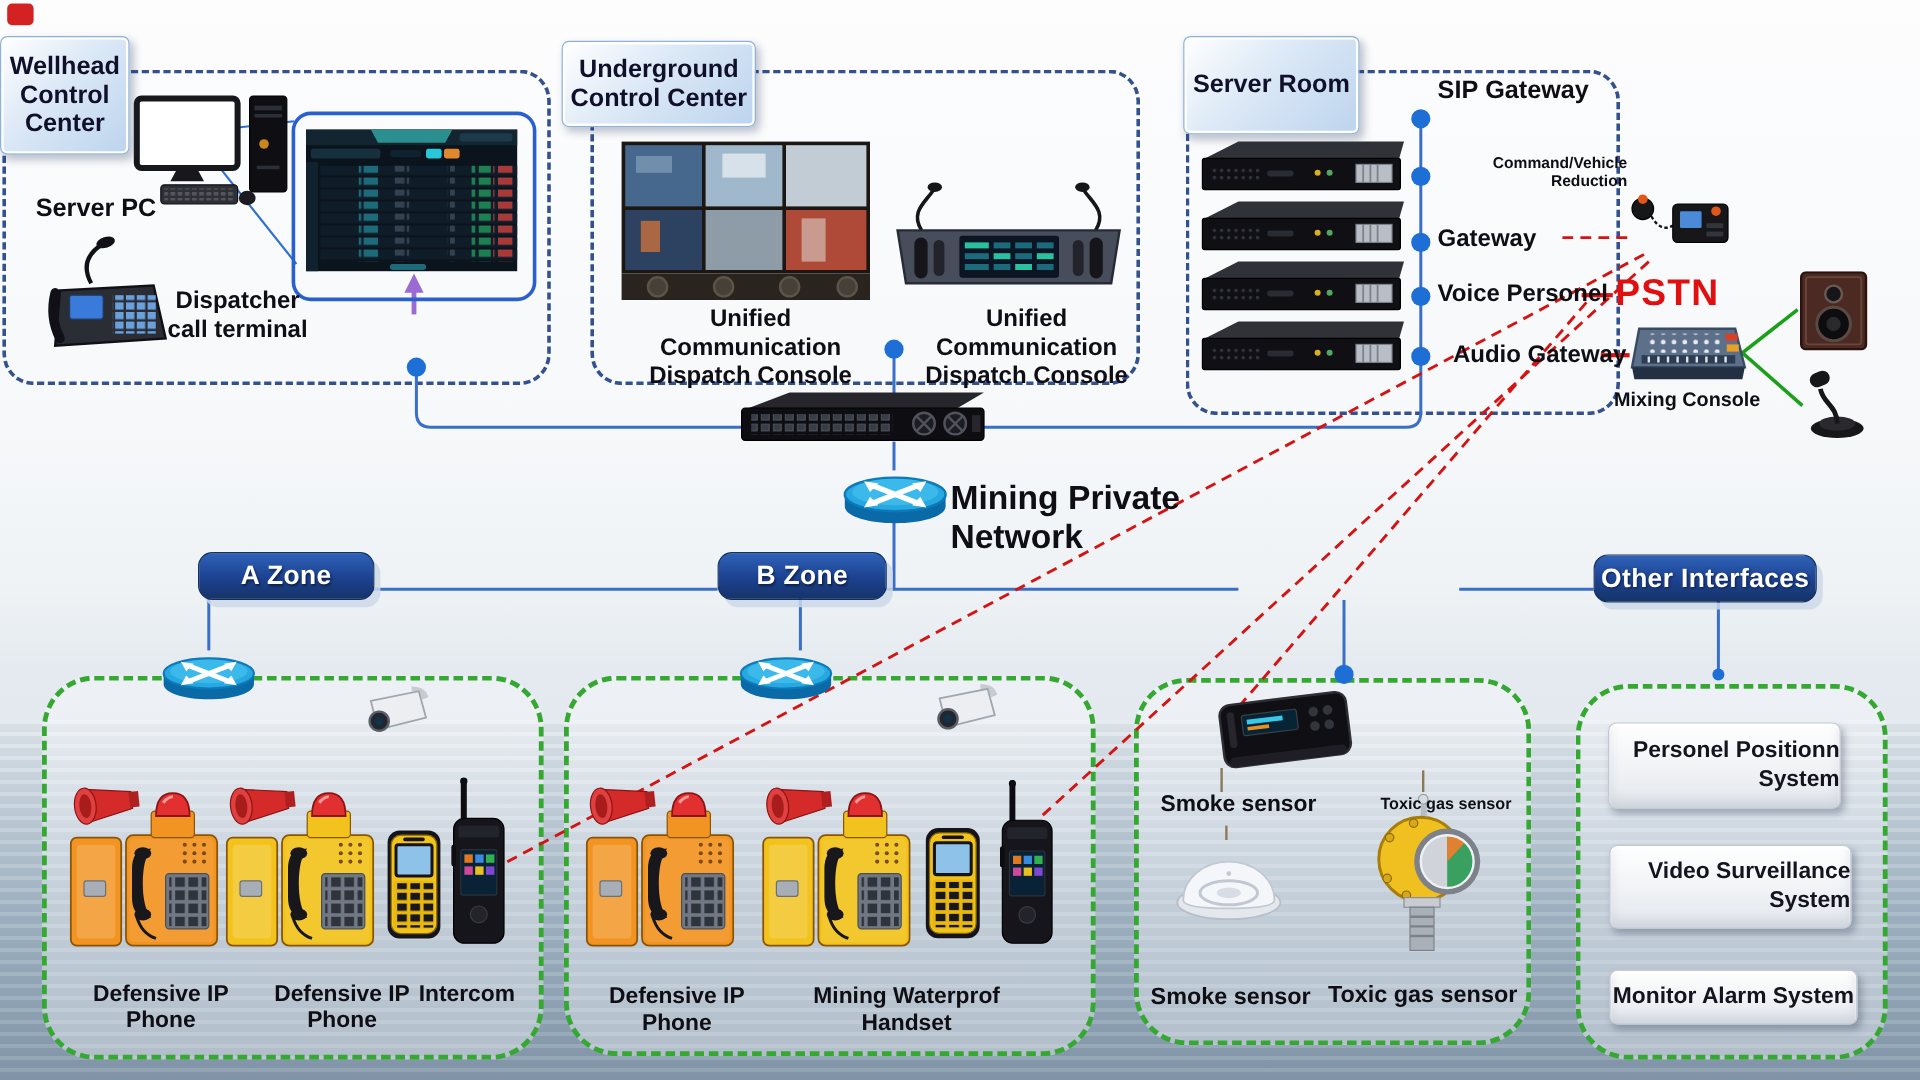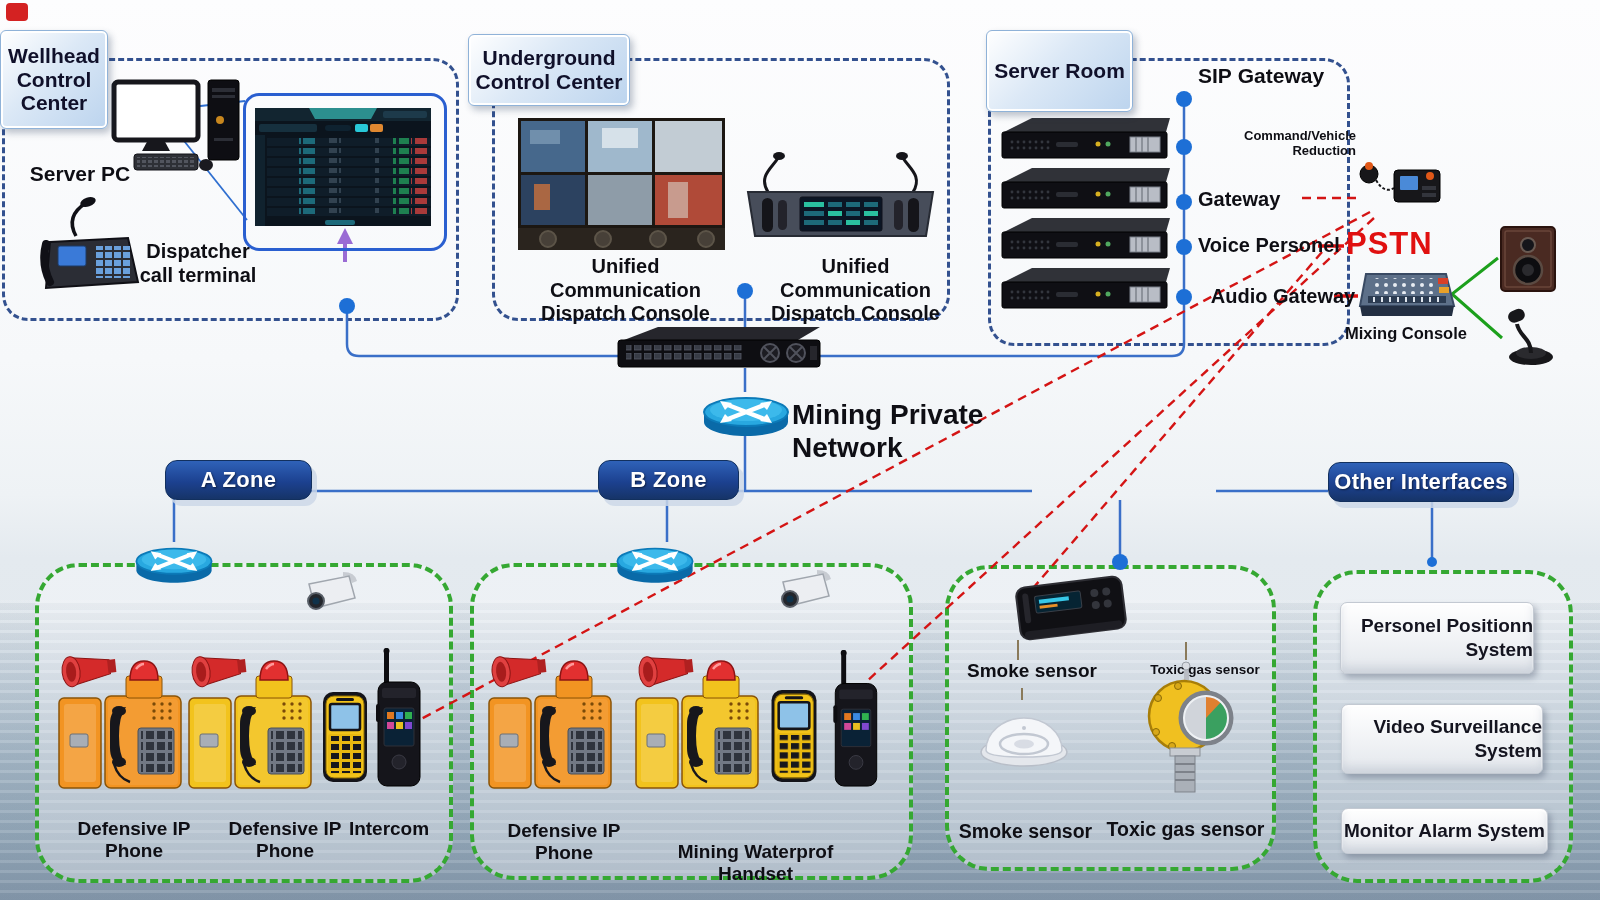--- a/index.html
+++ b/index.html
@@ -479,21 +479,21 @@
   <svg class="dev" style="left:635px;top:632px;color:#f2c31d;" width="124" height="158">
       <use href="#sym-defphone" width="124" height="158"></use>
     </svg>
   <svg class="dev" style="left:768px;top:688px;" width="52" height="96">
       <use href="#sym-handheld" width="52" height="96"></use>
     </svg>
   <svg class="dev" style="left:833px;top:650px;" width="46" height="140">
       <use href="#sym-walkie" width="46" height="140"></use>
     </svg>
   <div class="abs lbl" style="left:485px;top:820px;width:158px;font-size:19px;">Defensive IP Phone</div>
-  <div class="abs lbl" style="left:648px;top:820px;width:215px;font-size:19px;margin-top:21px;">Mining Waterprof Handset</div>
+  <div class="abs lbl" style="left:648px;top:820px;width:215px;font-size:19px;">Mining Waterprof Handset</div>
 
   <svg class="dev" style="left:1012px;top:568px;" width="118" height="80">
       <use href="#sym-alarmbox" width="118" height="80"></use>
     </svg>
   <div class="abs lbl" style="left:958px;top:660px;width:148px;font-size:19px;">Smoke sensor</div>
   <div class="abs lbl" style="left:1140px;top:662px;width:130px;font-size:13.5px;">Toxic gas sensor</div>
   <svg class="dev" style="left:978px;top:698px;" width="92" height="70">
       <use href="#sym-smoke" width="92" height="70"></use>
     </svg>
   <svg class="dev" style="left:1142px;top:660px;" width="96" height="136">

